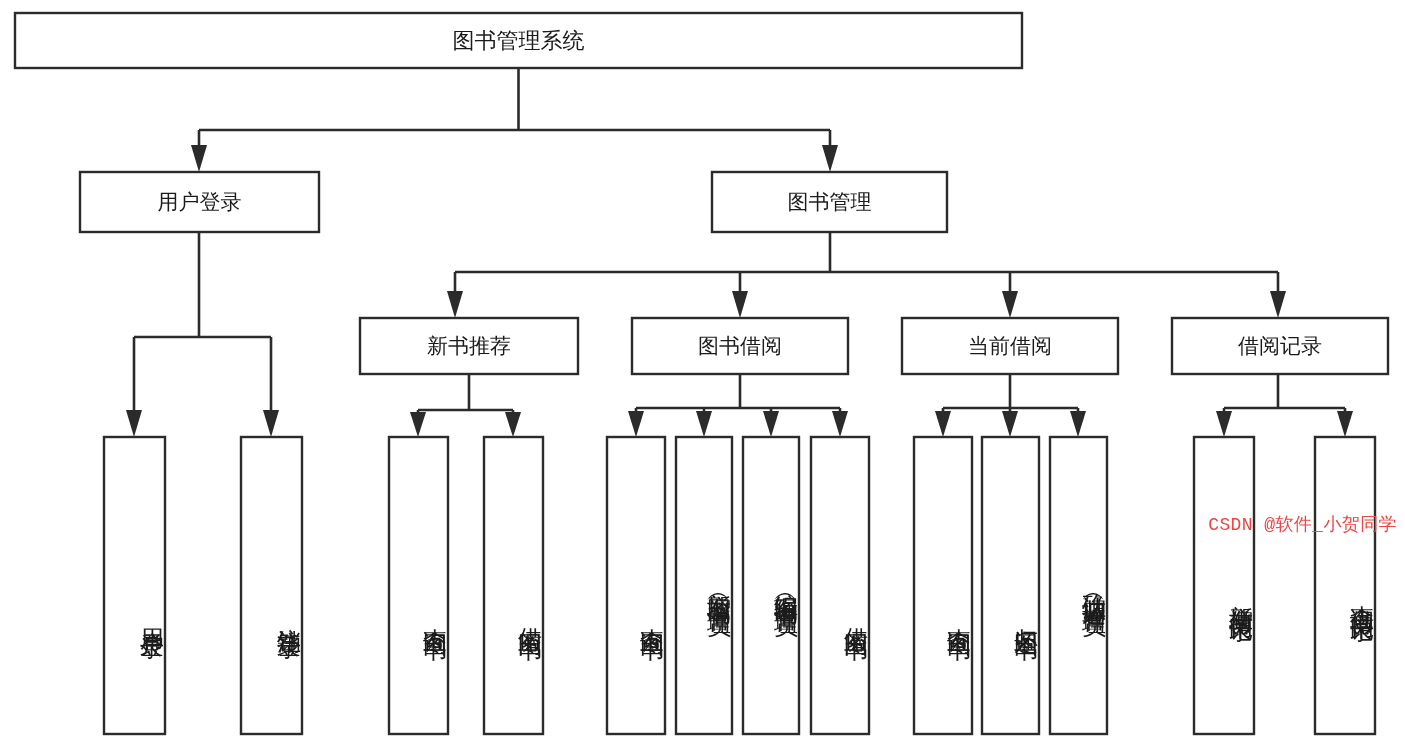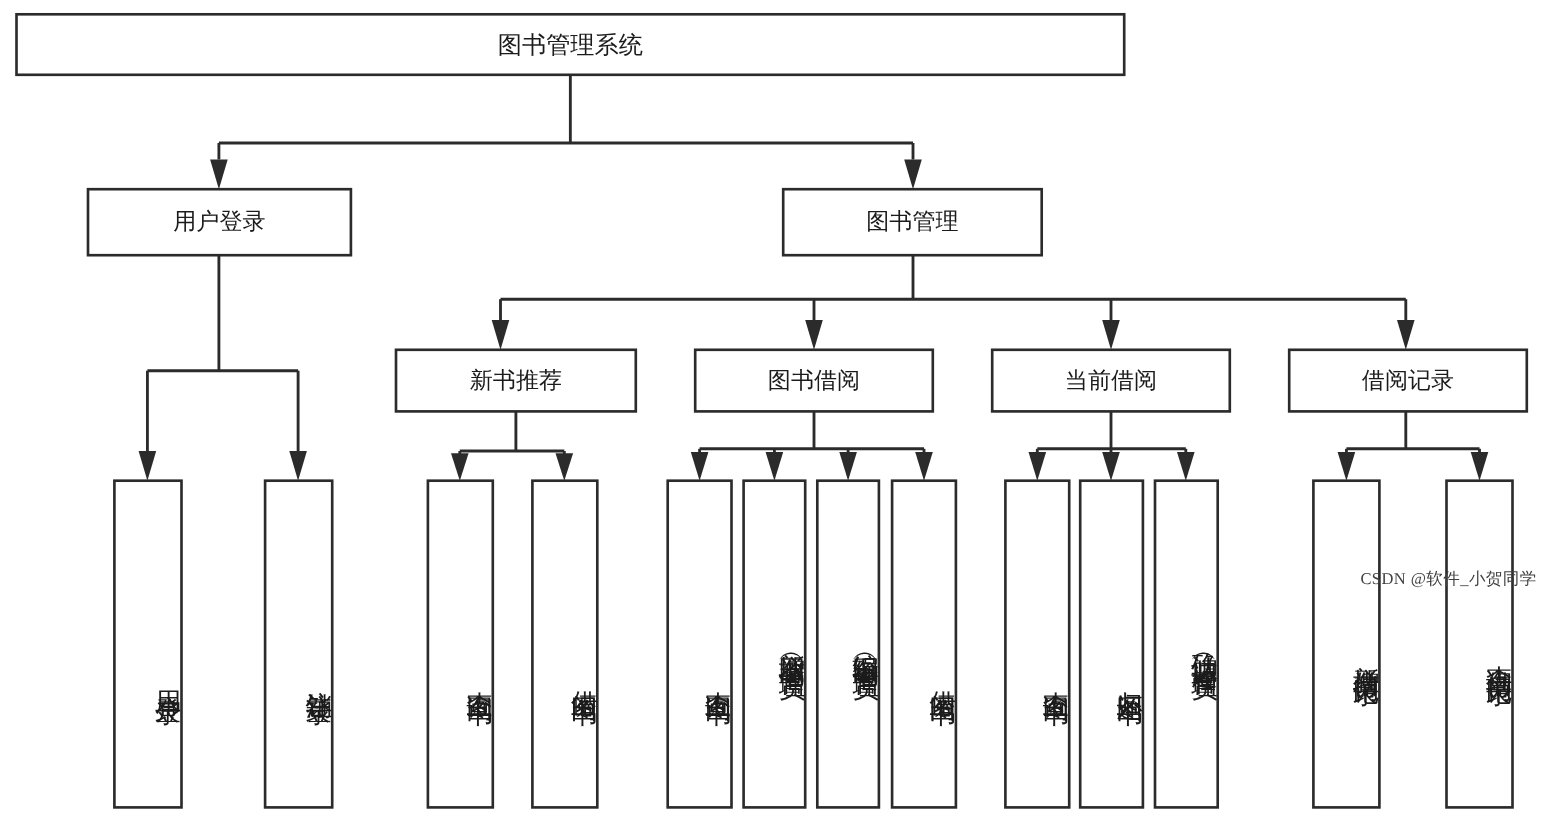--- a/index.html
+++ b/index.html
@@ -69,23 +69,23 @@
     display: flex;
     align-items: flex-start;
     justify-content: center;
     white-space: nowrap;
     pointer-events: none;
   }
   .watermark {
     position: absolute;
     right: 8px;
     bottom: 8px;
-    font-family: Liberation Serif, serif;
-    font-size: 15px;
-    color: #404040;
+    font-family: Liberation Mono, monospace;
+    font-size: 18px;
+    color: #ef4444;
     letter-spacing: 0.4px;
     white-space: nowrap;
   }
 </style>
 </head>
 <body>
 
 <div id="diagram-root">
 
   <svg class="diagram-canvas" viewBox="0 0 1405 747" xmlns="http://www.w3.org/2000/svg">

